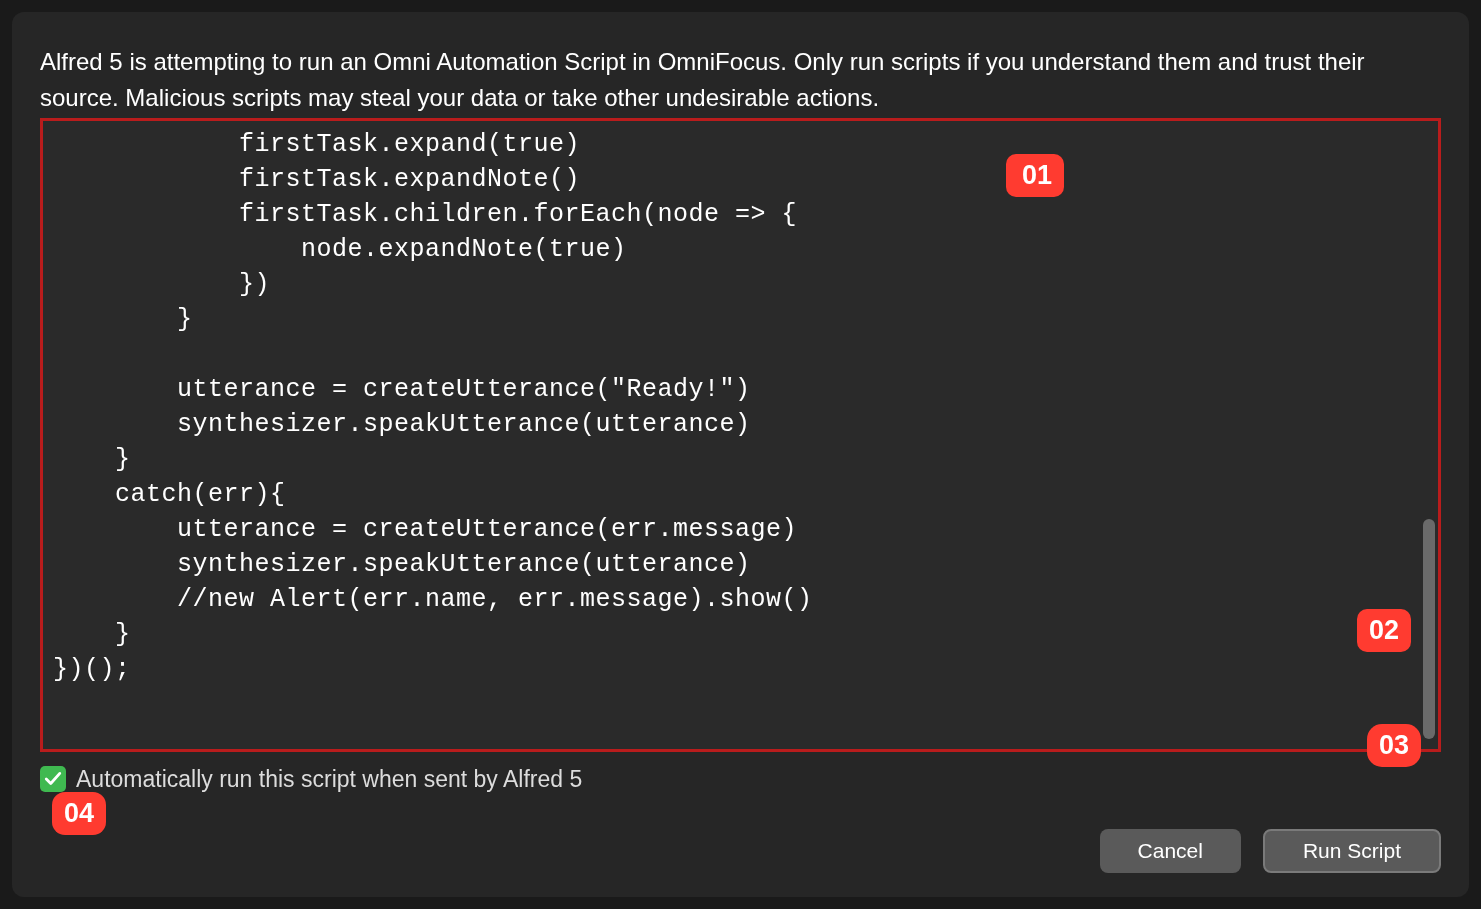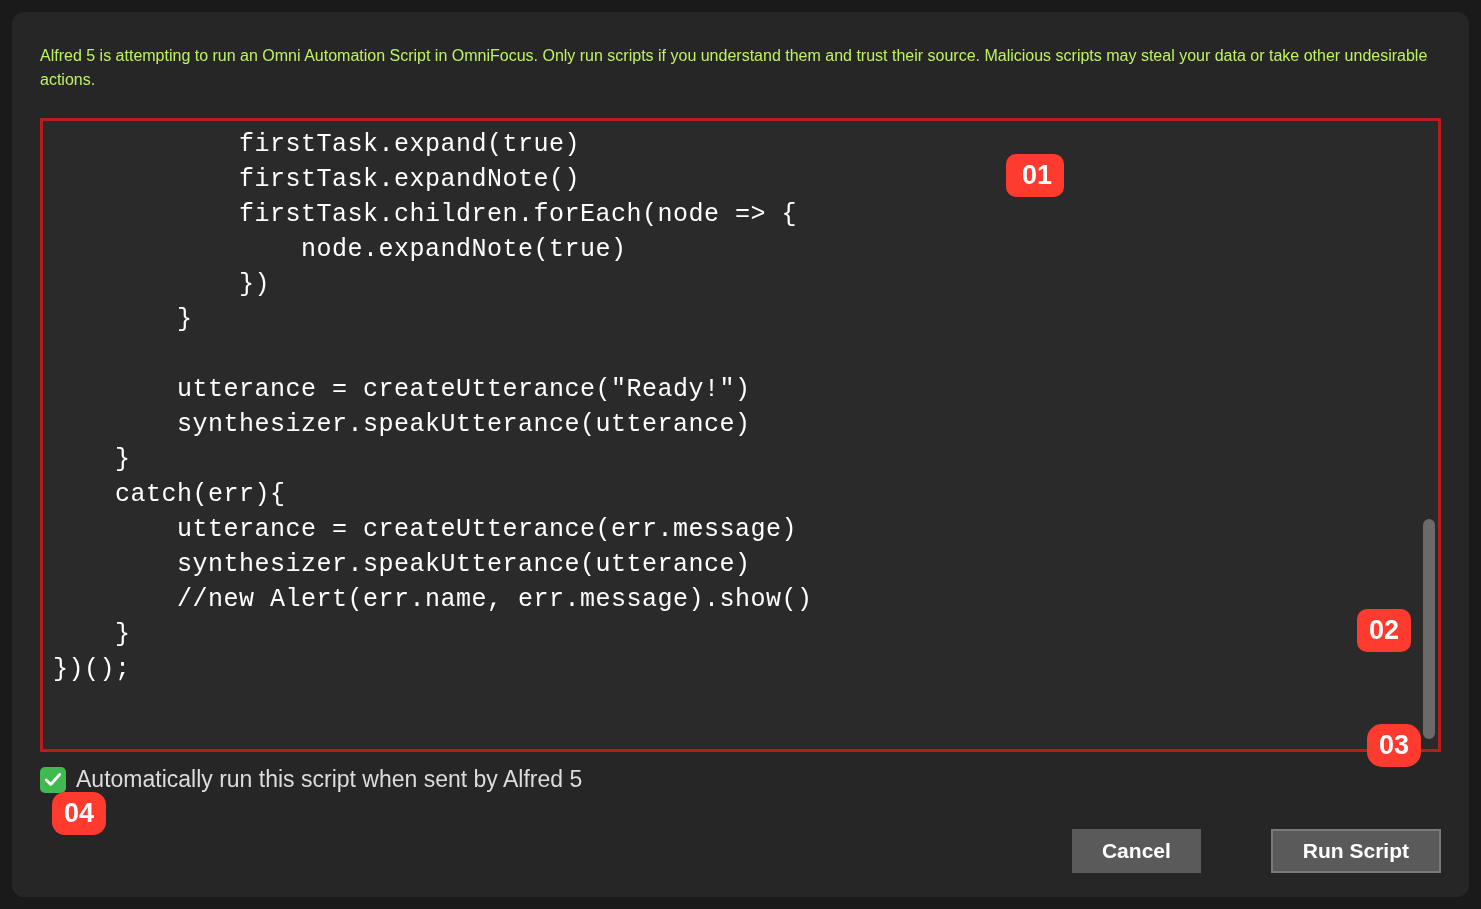--- a/index.html
+++ b/index.html
@@ -20,24 +20,24 @@
       border-radius: 12px;
       margin: 12px;
       padding: 32px 28px 24px 28px;
       width: calc(100% - 24px);
       height: calc(100% - 24px);
       display: flex;
       flex-direction: column;
       position: relative;
     }
     .warning-text {
-      font-size: 16px;
+      font-size: 24px;
       line-height: 1.5;
-      color: #bef264;
-      margin-bottom: 26px;
+      color: #ffffff;
+      margin-bottom: 2px;
     }
     .code-container {
       flex: 1;
       border: 3px solid #b91c1c;
       background-color: #2a2a2a;
       position: relative;
       overflow: hidden;
     }
     .code-block {
       font-family: "SF Mono", Menlo, Monaco, "Courier New", monospace;
@@ -59,21 +59,21 @@
       position: absolute;
       right: 0;
       bottom: 0;
       width: 12px;
       height: 220px;
       background-color: #6a6a6a;
       border-radius: 6px;
     }
     .bottom-row {
       display: flex;
-      align-items: flex-end;
+      align-items: flex-start;
       margin-top: 14px;
       gap: 10px;
     }
     .checkbox {
       width: 26px;
       height: 26px;
       background-color: #3fb950;
       border-radius: 5px;
       display: flex;
       align-items: center;
@@ -88,35 +88,33 @@
       font-size: 23px;
       color: #dcdcdc;
     }
     .button-row {
       display: flex;
       justify-content: flex-end;
       gap: 22px;
       margin-top: 36px;
     }
     .button {
-      padding: 8px 30px;
+      padding: 8px 38px;
       font-size: 21px;
-      border-radius: 0;
+      border-radius: 8px;
       border: none;
       cursor: pointer;
       color: #ffffff;
-      font-weight: bold;
     }
     .button-cancel {
       background-color: #5a5a5a;
     }
     .button-primary {
       background-color: #5a5a5a;
       border: 2px solid #7a7a7a;
-      margin-left: 48px;
     }
     .badge {
       position: absolute;
       background-color: #ff3b30;
       color: #ffffff;
       font-size: 27px;
       font-weight: 600;
       padding: 6px 12px;
       border-radius: 10px;
       font-family: -apple-system, BlinkMacSystemFont, sans-serif;

